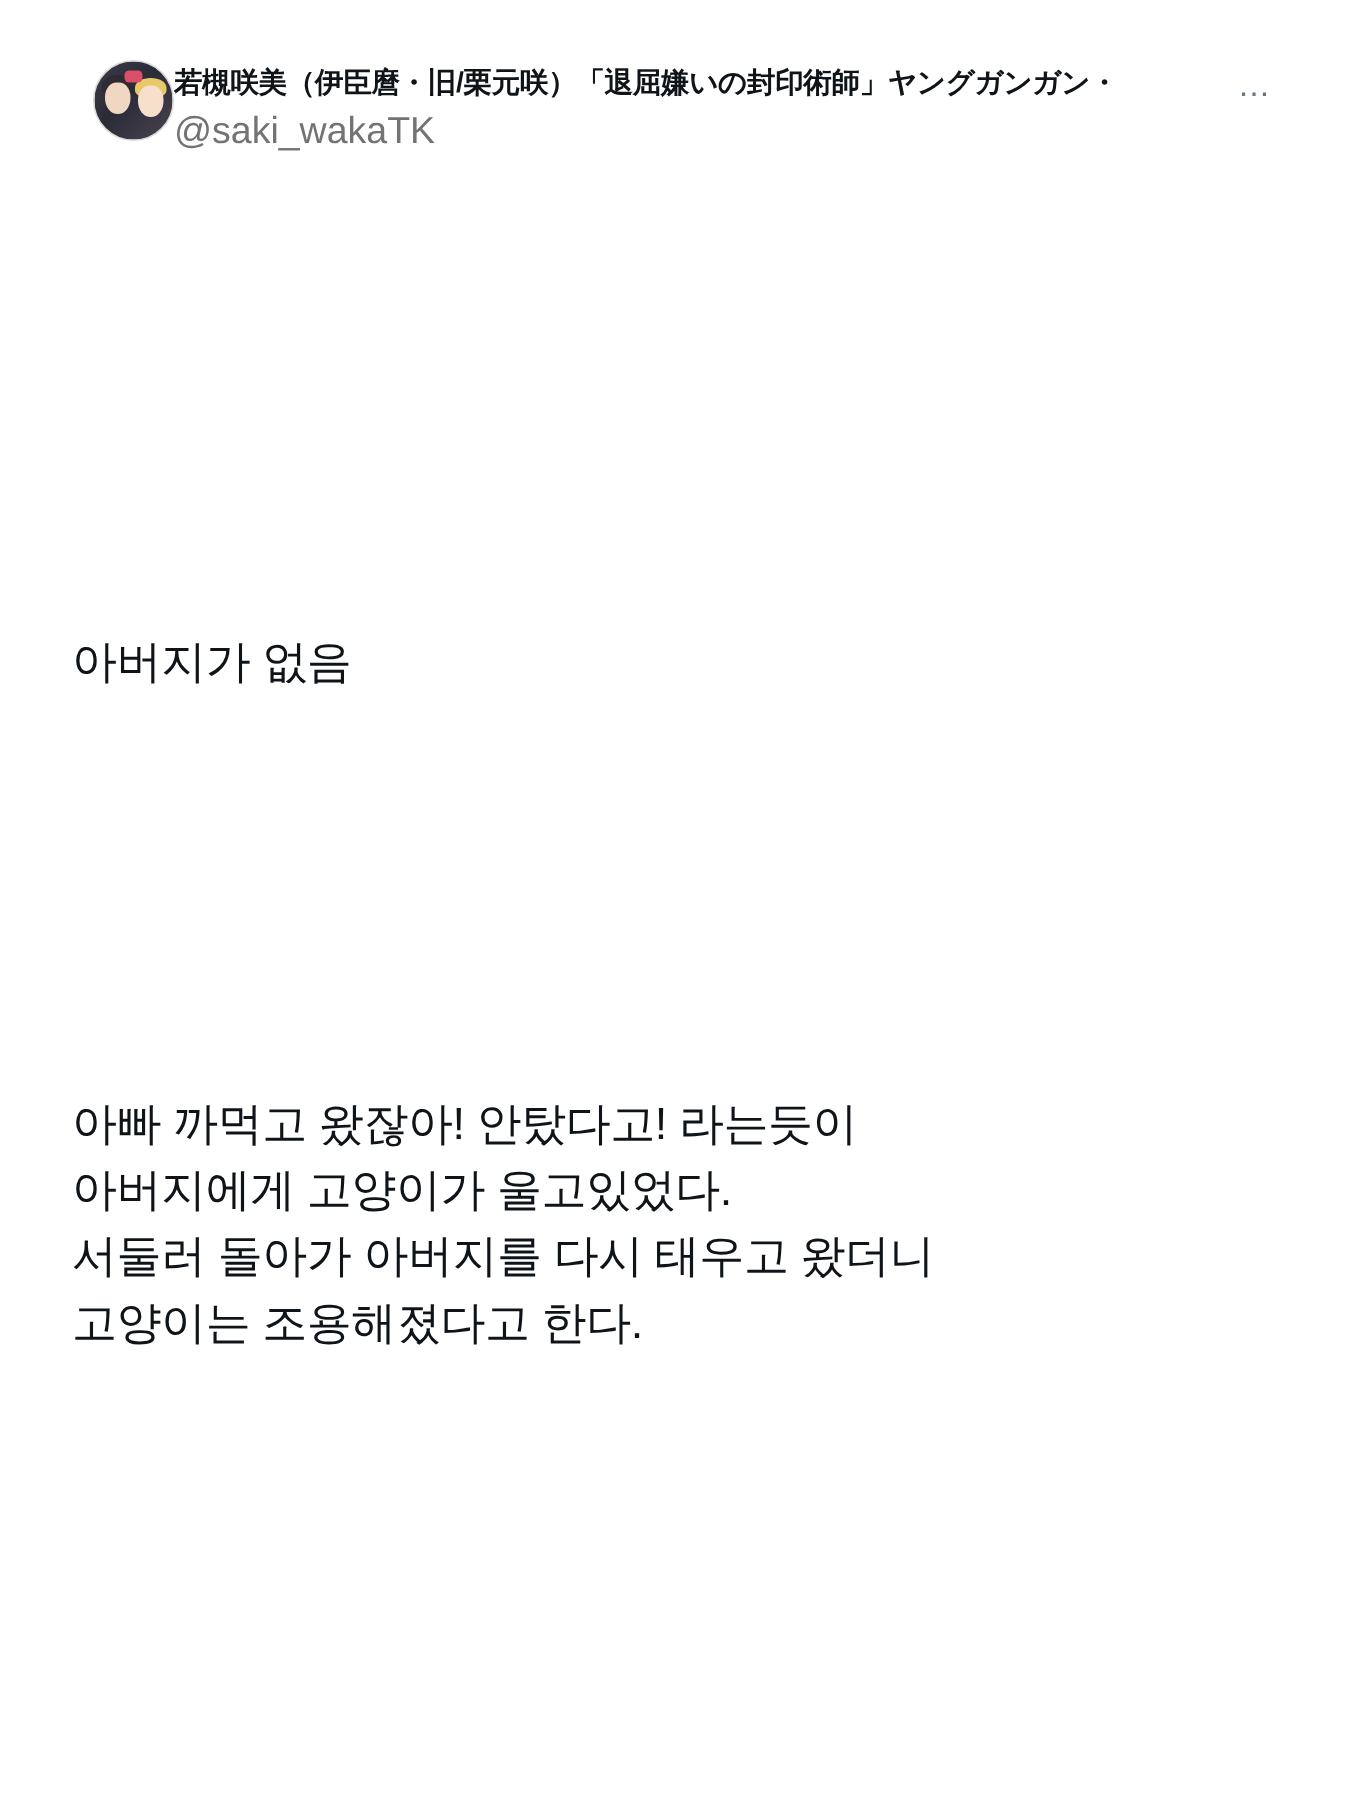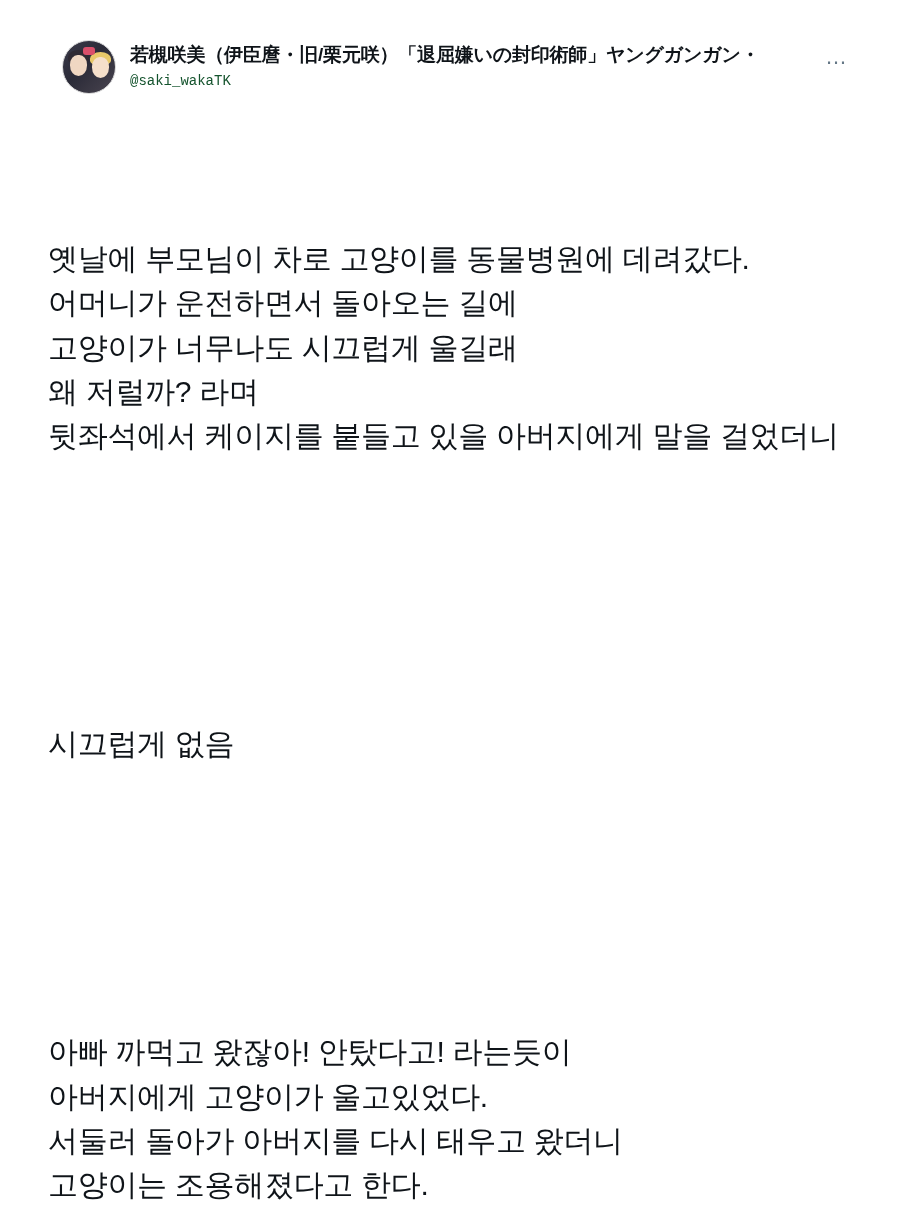--- a/index.html
+++ b/index.html
@@ -76,46 +76,44 @@
   .avatar .bow {
     position: absolute;
     left: 20px;
     top: 6px;
     width: 12px;
     height: 8px;
     background: #d94f6a;
     border-radius: 3px;
   }
   .names {
-    margin-left: 14px;
     flex: 1 1 auto;
     min-width: 0;
     padding-top: 2px;
   }
   .name-row {
     display: flex;
     align-items: baseline;
     white-space: nowrap;
     overflow: hidden;
   }
   .display-name {
     font-size: 19px;
     font-weight: 700;
     color: #0f1419;
     letter-spacing: -0.2px;
     overflow: hidden;
     text-overflow: clip;
     white-space: nowrap;
   }
   .handle {
-    font-size: 14px;
-    color: #14532d;
+    font-size: 25px;
+    color: #737373;
     margin-top: 5px;
     display: block;
-    font-family: Liberation Mono, monospace;
   }
   .more-icon {
     flex: 0 0 auto;
     width: 30px;
     height: 26px;
     margin-left: 6px;
     color: #657786;
     display: flex;
     align-items: center;
     justify-content: center;
@@ -159,27 +157,22 @@
     <div class="names">
       <div class="name-row">
         <span class="display-name">若槻咲美（伊臣麿・旧/栗元咲）「退屈嫌いの封印術師」ヤングガンガン・</span>
       </div>
       <span class="handle">@saki_wakaTK</span>
     </div>
     <div class="more-icon">…</div>
   </div>
 
   <div class="tweet-body">
-    <div class="para">옛날에 부모님이 차로 고양이를 동물병원에 데려갔다.
-어머니가 운전하면서 돌아오는 길에
-고양이가 너무나도 시끄럽게 울길래
-왜 저럴까? 라며
-뒷좌석에서 케이지를 붙들고 있을 아버지에게 말을 걸었더니</div>
     <div class="gap-large"></div>
-    <div class="para">시끄럽게 없음</div>
+    <div class="para">아버지가 없음</div>
     <div class="gap-mid"></div>
     <div class="para">아빠 까먹고 왔잖아! 안탔다고! 라는듯이
 아버지에게 고양이가 울고있었다.
 서둘러 돌아가 아버지를 다시 태우고 왔더니
 고양이는 조용해졌다고 한다.</div>
   </div>
 
 </div>
 
 </body></html>

